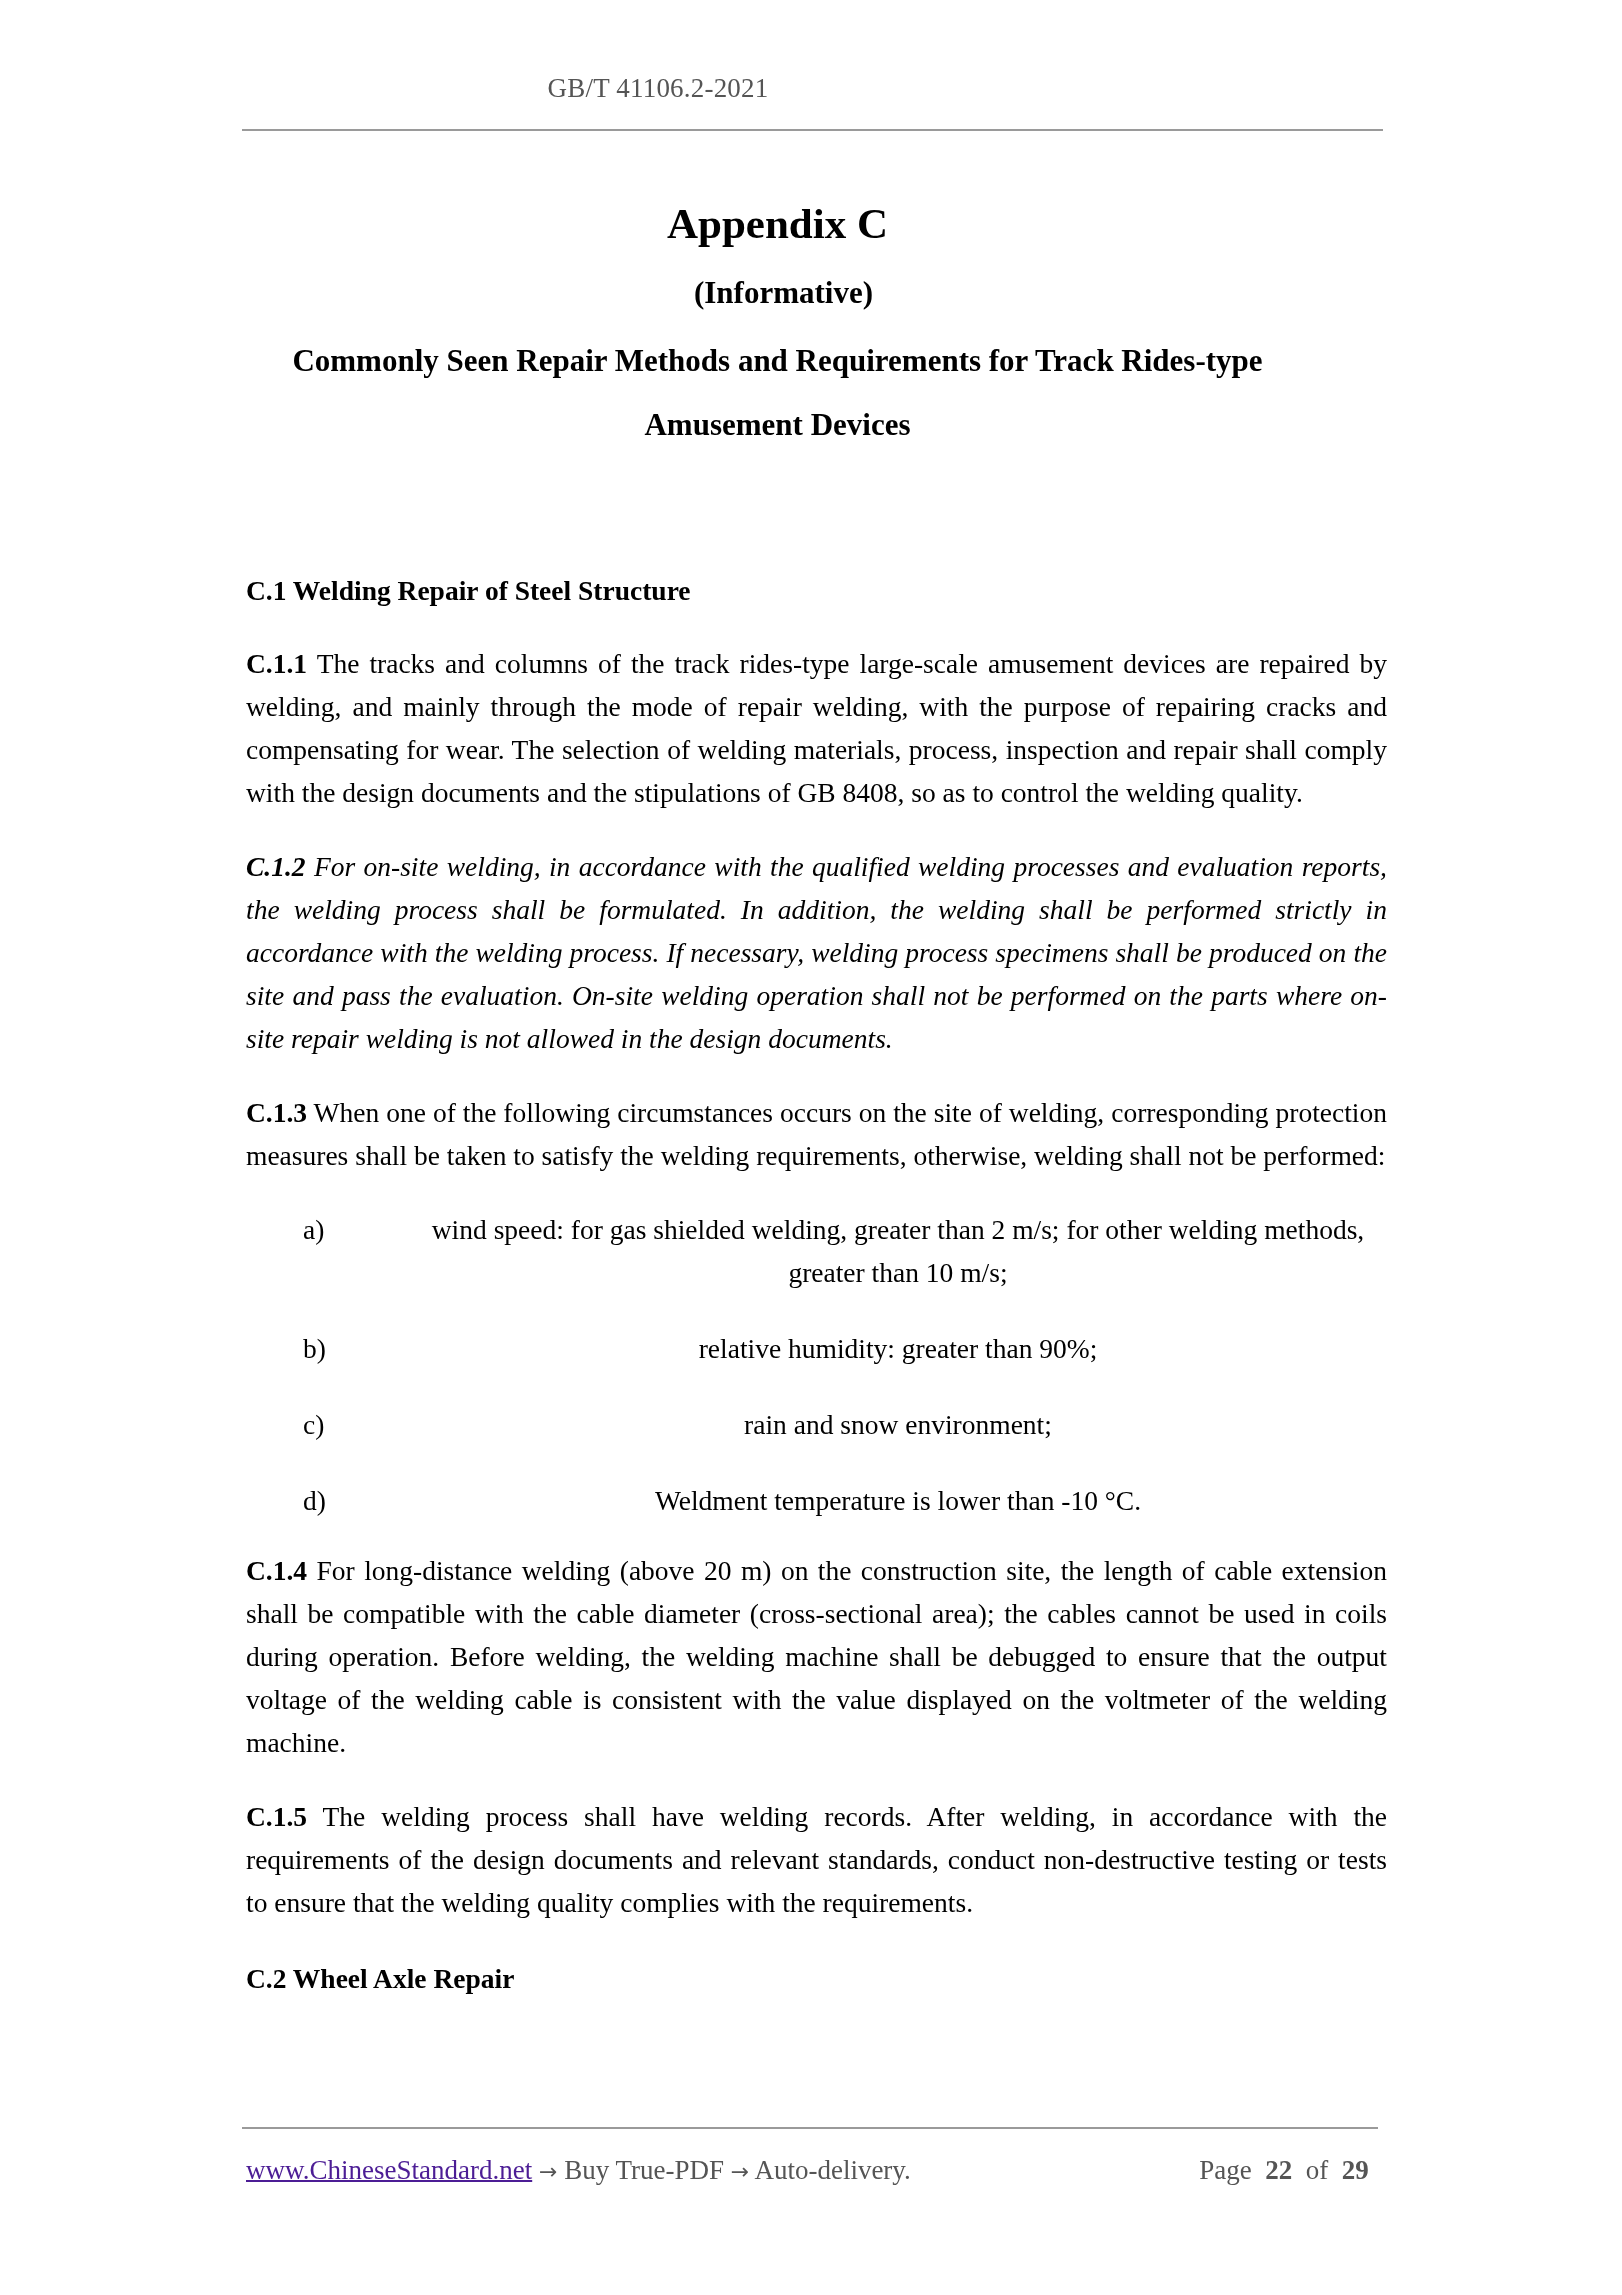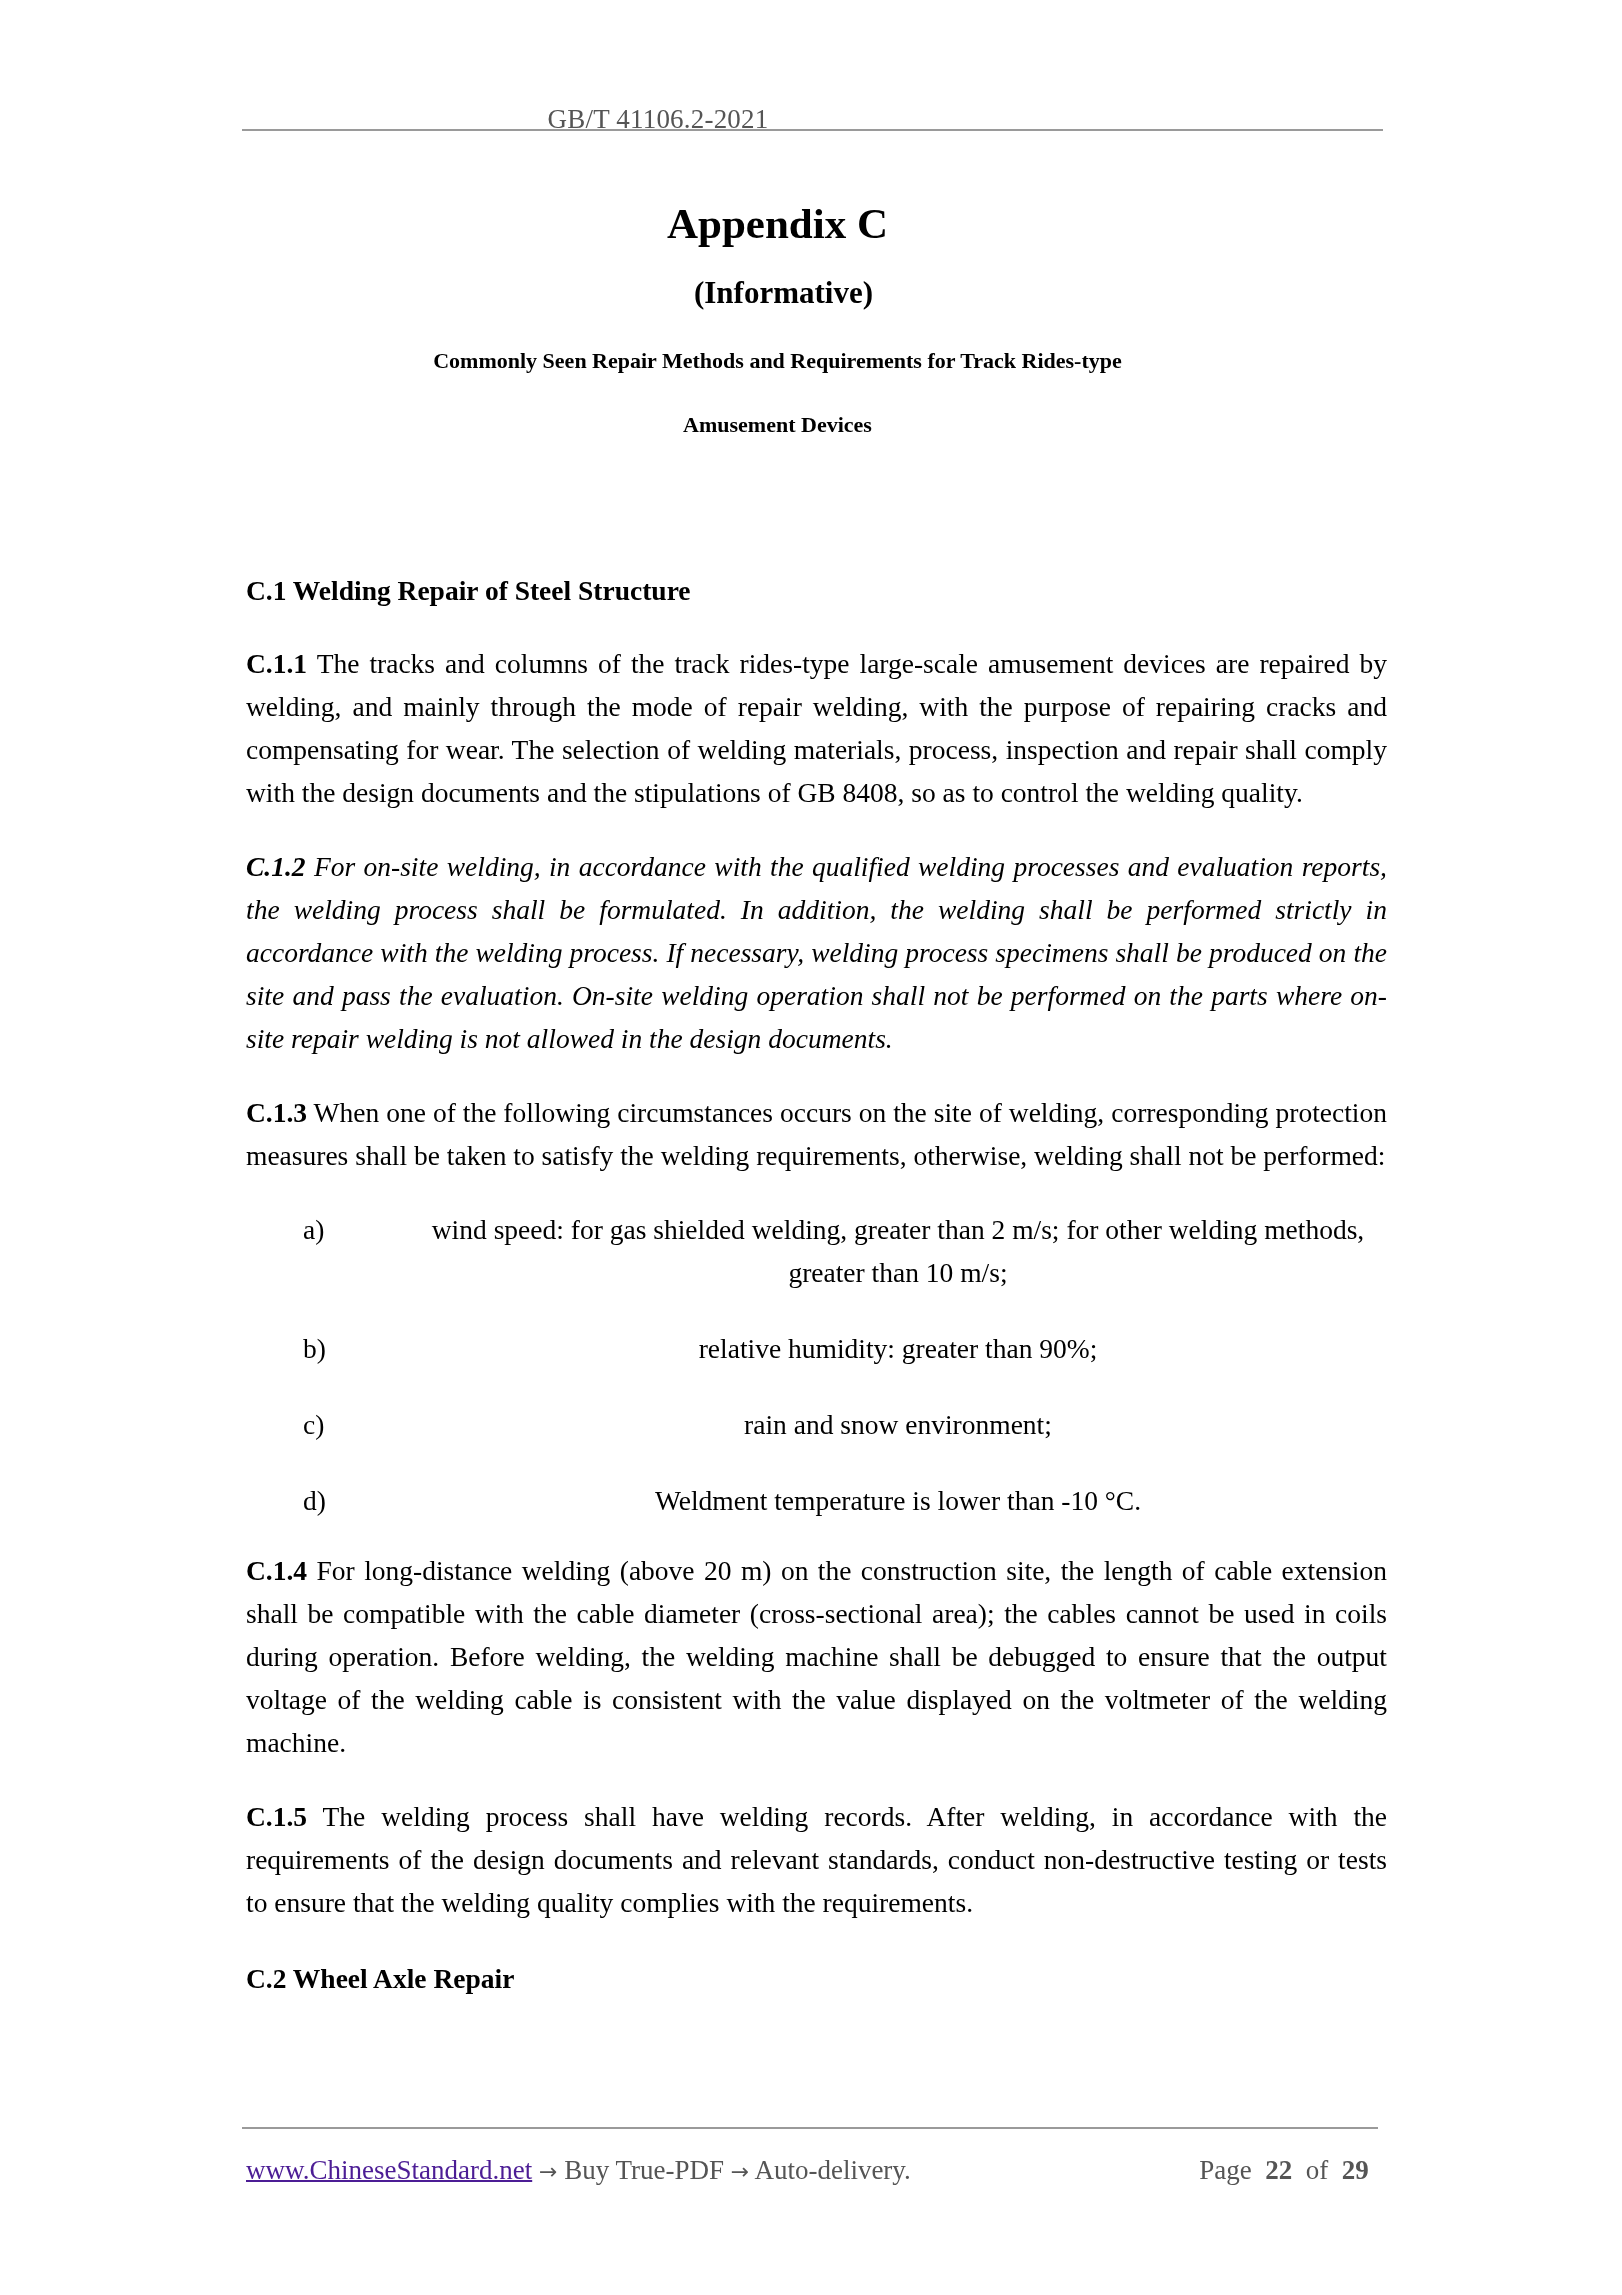--- a/index.html
+++ b/index.html
@@ -1,29 +1,29 @@
 <!DOCTYPE html>
 <html style="font-size:13.3px"><head>
 <meta charset="utf-8">
 <style>
   html, body { margin: 0; padding: 0; background: #ffffff; }
   body { width: 1623px; height: 2295px; position: relative; overflow: hidden;
          font-family: "Liberation Serif", "DejaVu Serif", serif; color: #000; }
   .page { position: absolute; left: 0; top: 0; width: 1623px; height: 2295px; background: #fff; }
 
   .running-header { position: absolute; top: 73px; left: 0; width: 1316px; text-align: center;
-                    font-size: 27px; color: #555; letter-spacing: 0.2px; margin-top: 31px; }
+                    font-size: 27px; color: #555; letter-spacing: 0.2px; }
   .rule { position: absolute; height: 1.7px; background: #9a9a9a; }
   .rule.top { top: 129px; left: 242px; width: 1141px; }
   .rule.bottom { top: 2127px; left: 242px; width: 1136px; }
 
   .title-block { position: absolute; left: 0; top: 193px; width: 1555px; text-align: center; font-weight: bold; }
   .appendix-title { font-size: 43px; line-height: 62px; }
   .appendix-type { font-size: 31px; line-height: 42px; margin-top: 16.7px; padding-left: 12px; }
-  .appendix-subtitle { font-size: 22px; line-height: 64px; margin-top: 15px; }
+  .appendix-subtitle { font-size: 31px; line-height: 64px; margin-top: 15px; }
 
   .body { position: absolute; left: 246px; top: 569px; width: 1141px; font-size: 27.5px; line-height: 43px; }
   .section-heading { font-weight: bold; font-size: 27.5px; line-height: 43px; margin: 0; }
   .para { text-align: justify; margin: 0; }
   .clause-no { font-weight: bold; }
   .h-c1 { margin-bottom: 30px; }
   .p1 { margin-bottom: 31px; }
   .p2 { margin-bottom: 31px; font-style: italic; }
   .p3 { margin-bottom: 31px; }
   .list { margin: 0 0 0 0; padding: 0; list-style: none; }

